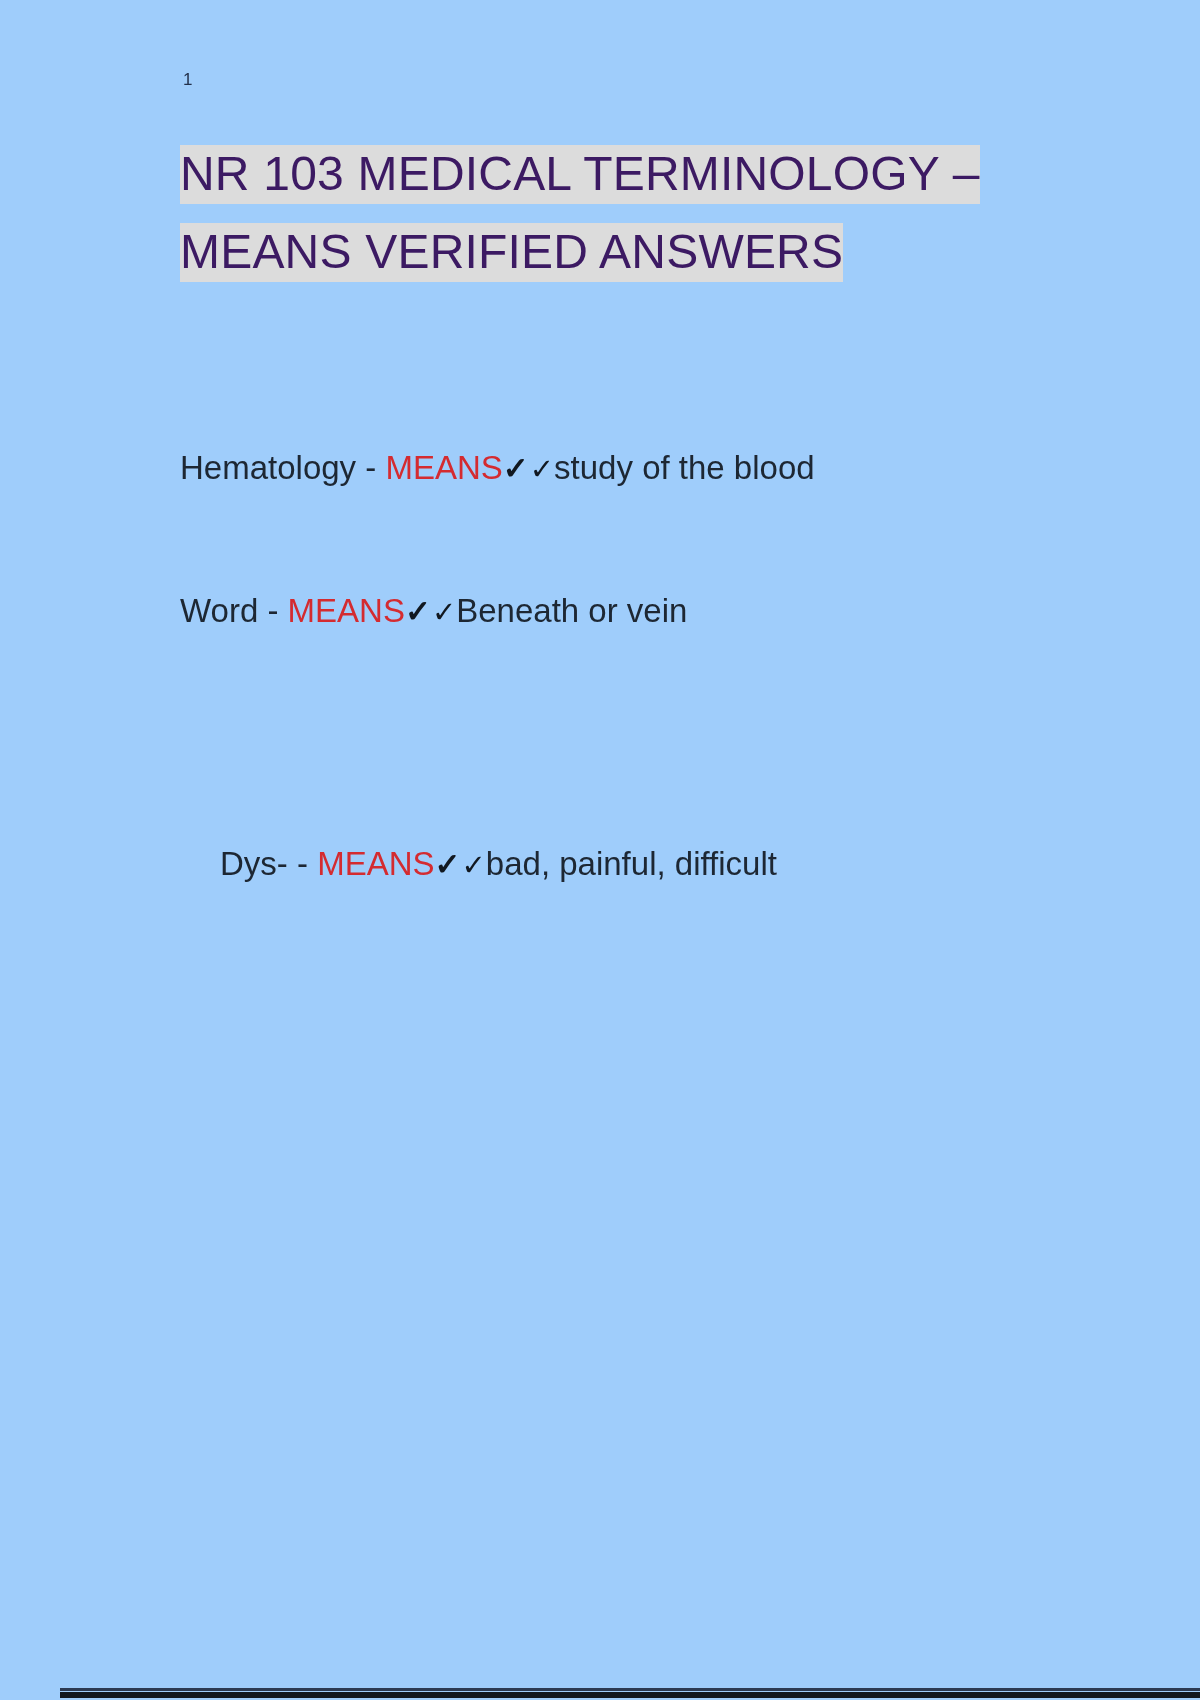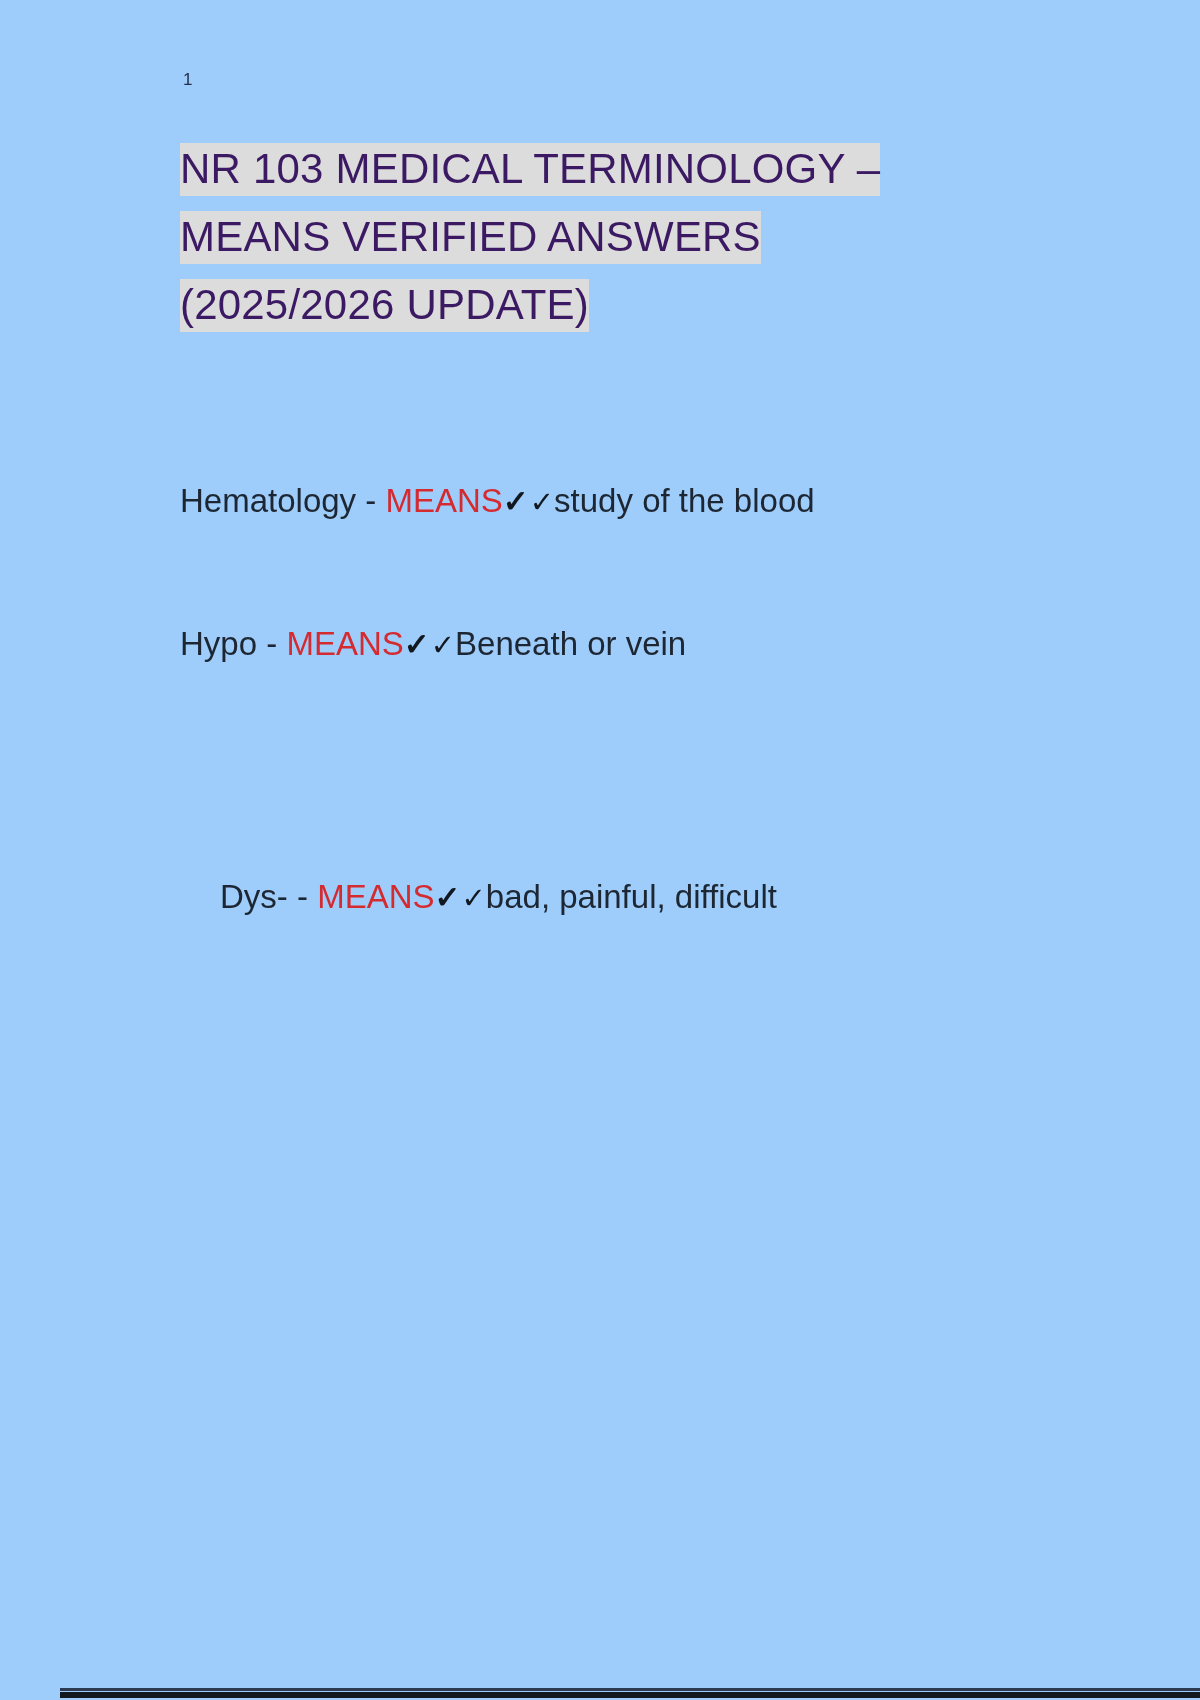--- a/index.html
+++ b/index.html
@@ -28,36 +28,36 @@
     font-size: 17px;
     color: #22304a;
     letter-spacing: 0.5px;
   }
 
   .doc-title {
     position: absolute;
     left: 180px;
     top: 135px;
     width: 830px;
-    font-size: 42px;
+    font-size: 48px;
     line-height: 1.62;
     color: #3c1a63;
     letter-spacing: 0.2px;
   }
   .doc-title .hl {
     background: #dcdcdc;
     box-decoration-break: clone;
     -webkit-box-decoration-break: clone;
     padding: 2px 0 4px 0;
   }
 
   .entries {
     position: absolute;
     left: 180px;
-    top: 475px;
+    top: 442px;
     width: 840px;
   }
 
   .entry {
     font-size: 33px;
     line-height: 1.59;
     color: #1d2733;
     margin-bottom: 91px;
   }
   .entry.gap-extra {
@@ -114,36 +114,35 @@
 </head>
 <body>
 
 <div class="page">
 
   <div class="page-number">1</div>
 
   <div class="doc-title">
     <span class="hl">NR 103 MEDICAL TERMINOLOGY –</span><br>
     <span class="hl">MEANS VERIFIED ANSWERS</span><br>
-    <span class="hl">(2025/2026 UPDATE)</span>
   </div>
 
   <div class="entries">
 
     <div class="entry">
       <span class="term">Hematology</span>
       <span class="sep">-</span>
       <span class="means">MEANS</span><span class="check-bold">✓</span><span class="check-light">✓</span><span class="definition">study of the blood</span>
     </div>
 
 
 
 
     <div class="entry gap-extra">
-      <span class="term">Hypo</span>
+      <span class="term">Word</span>
       <span class="sep">-</span>
       <span class="means">MEANS</span><span class="check-bold">✓</span><span class="check-light">✓</span><span class="definition">Beneath or vein</span>
     </div>
 
     <div class="entry last">
       <span class="term">Dys-</span>
       <span class="sep">-</span>
       <span class="means">MEANS</span><span class="check-bold">✓</span><span class="check-light">✓</span><span class="definition">bad, painful, difficult</span>
     </div>
 

